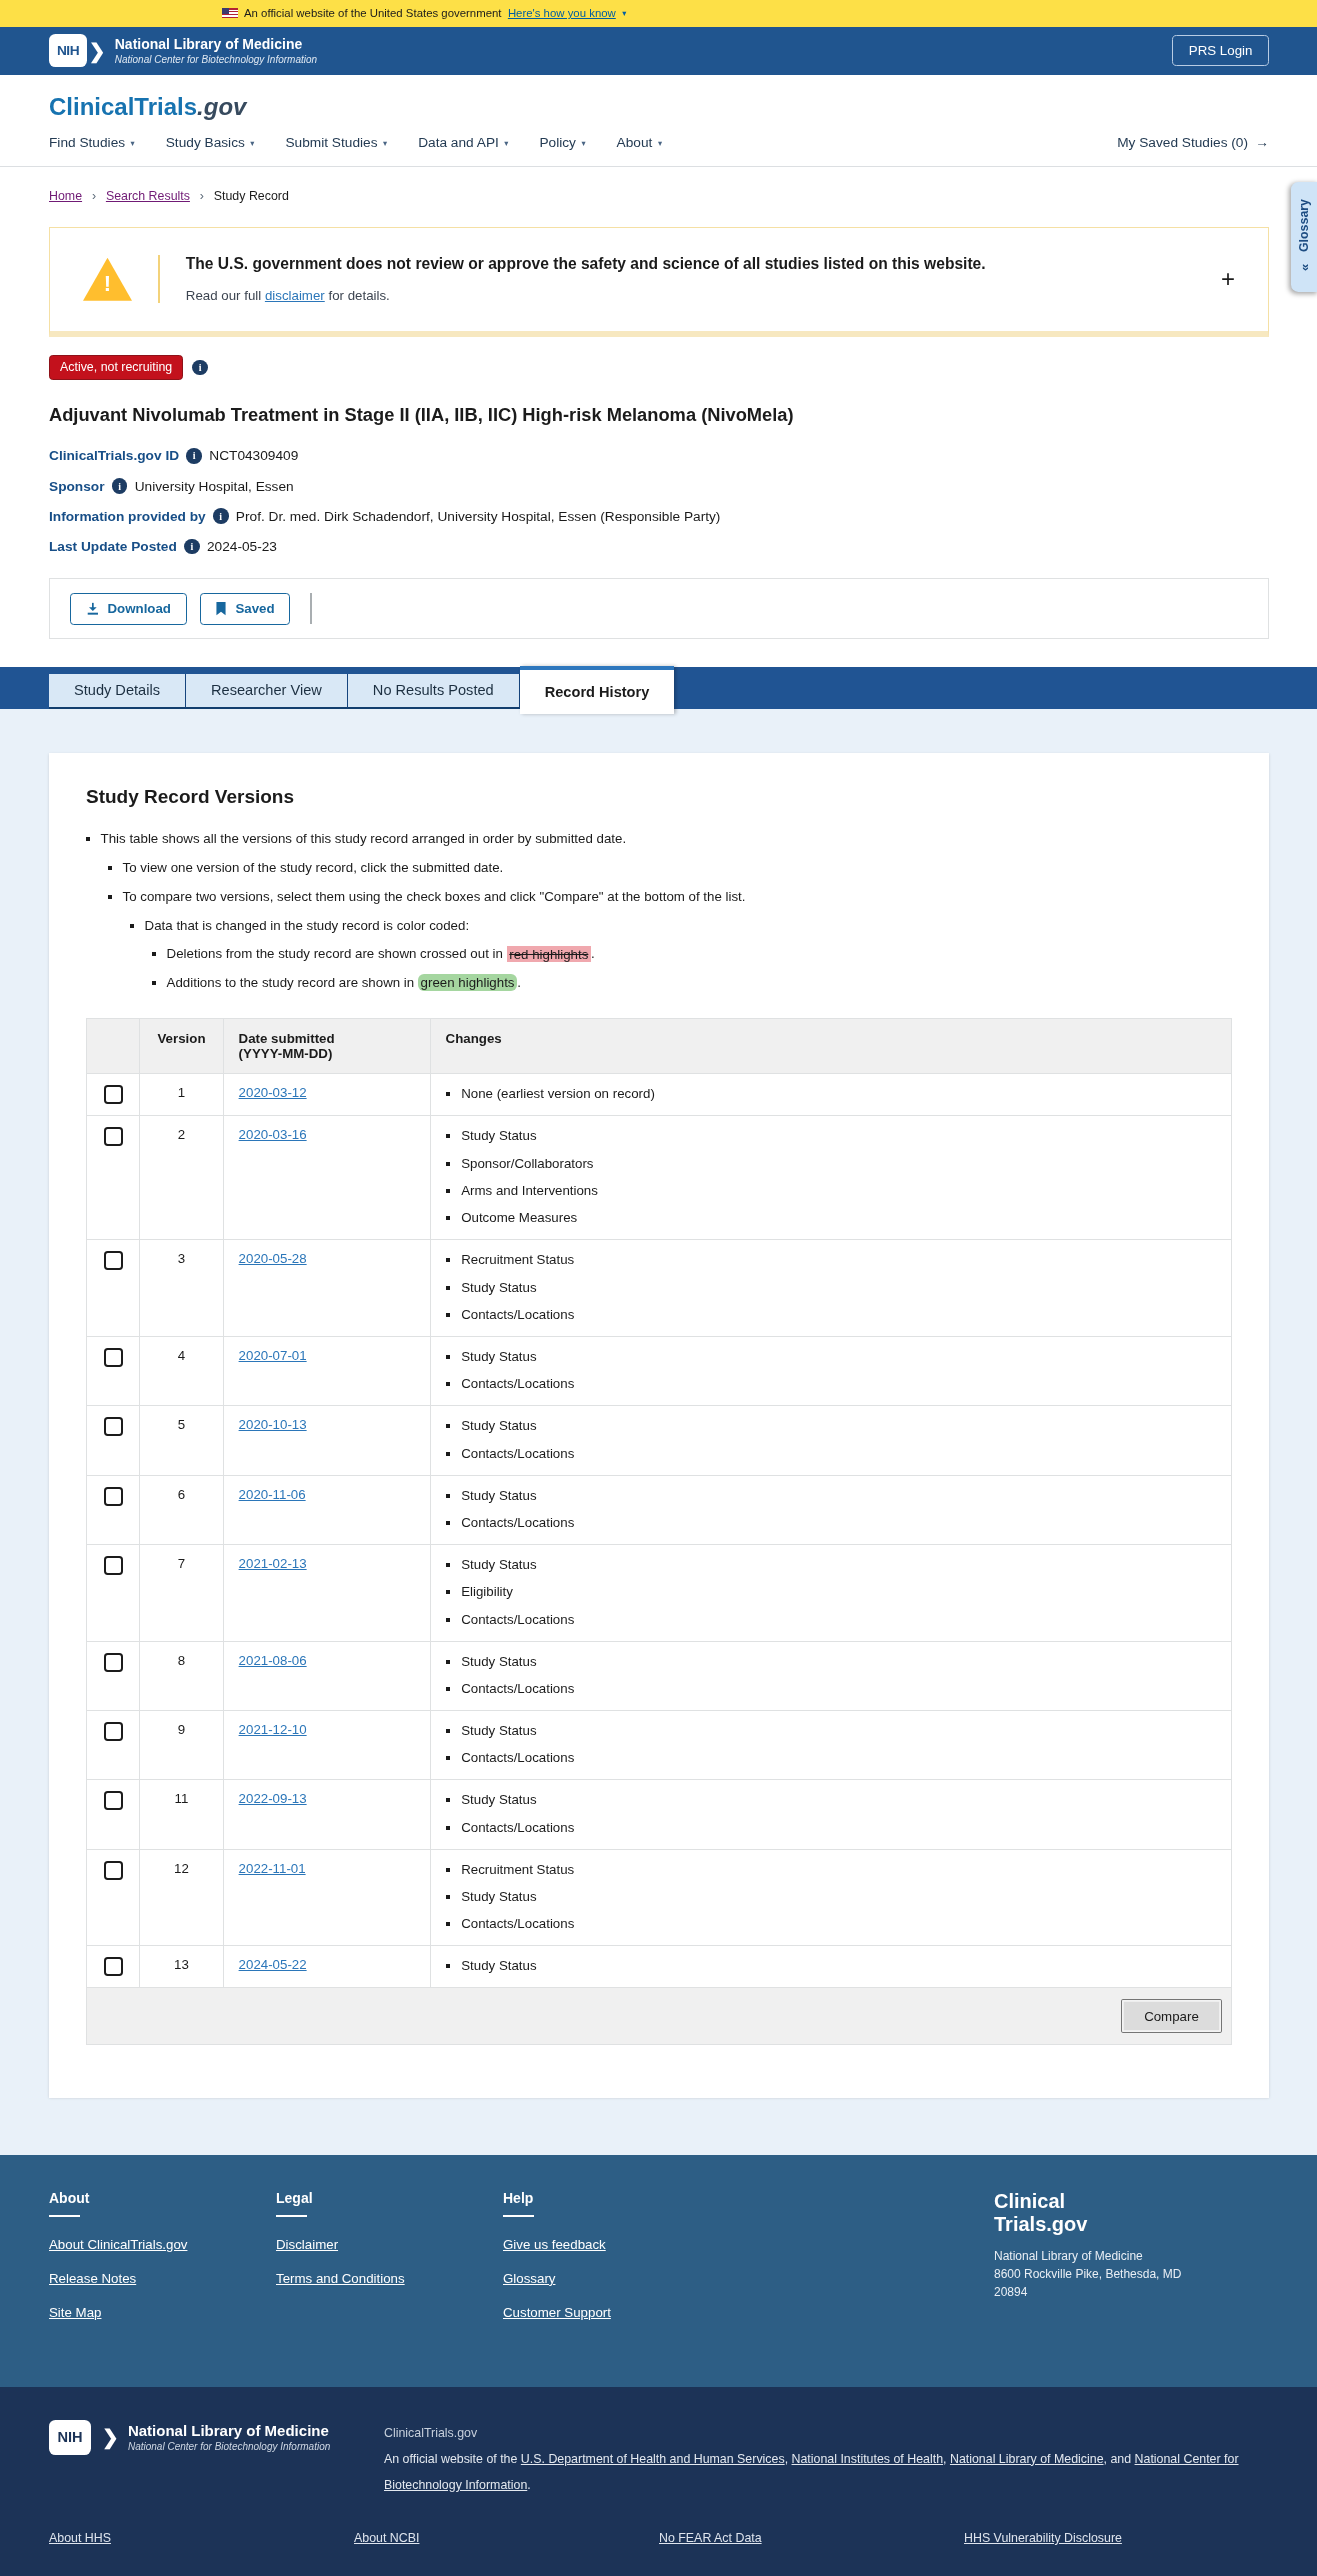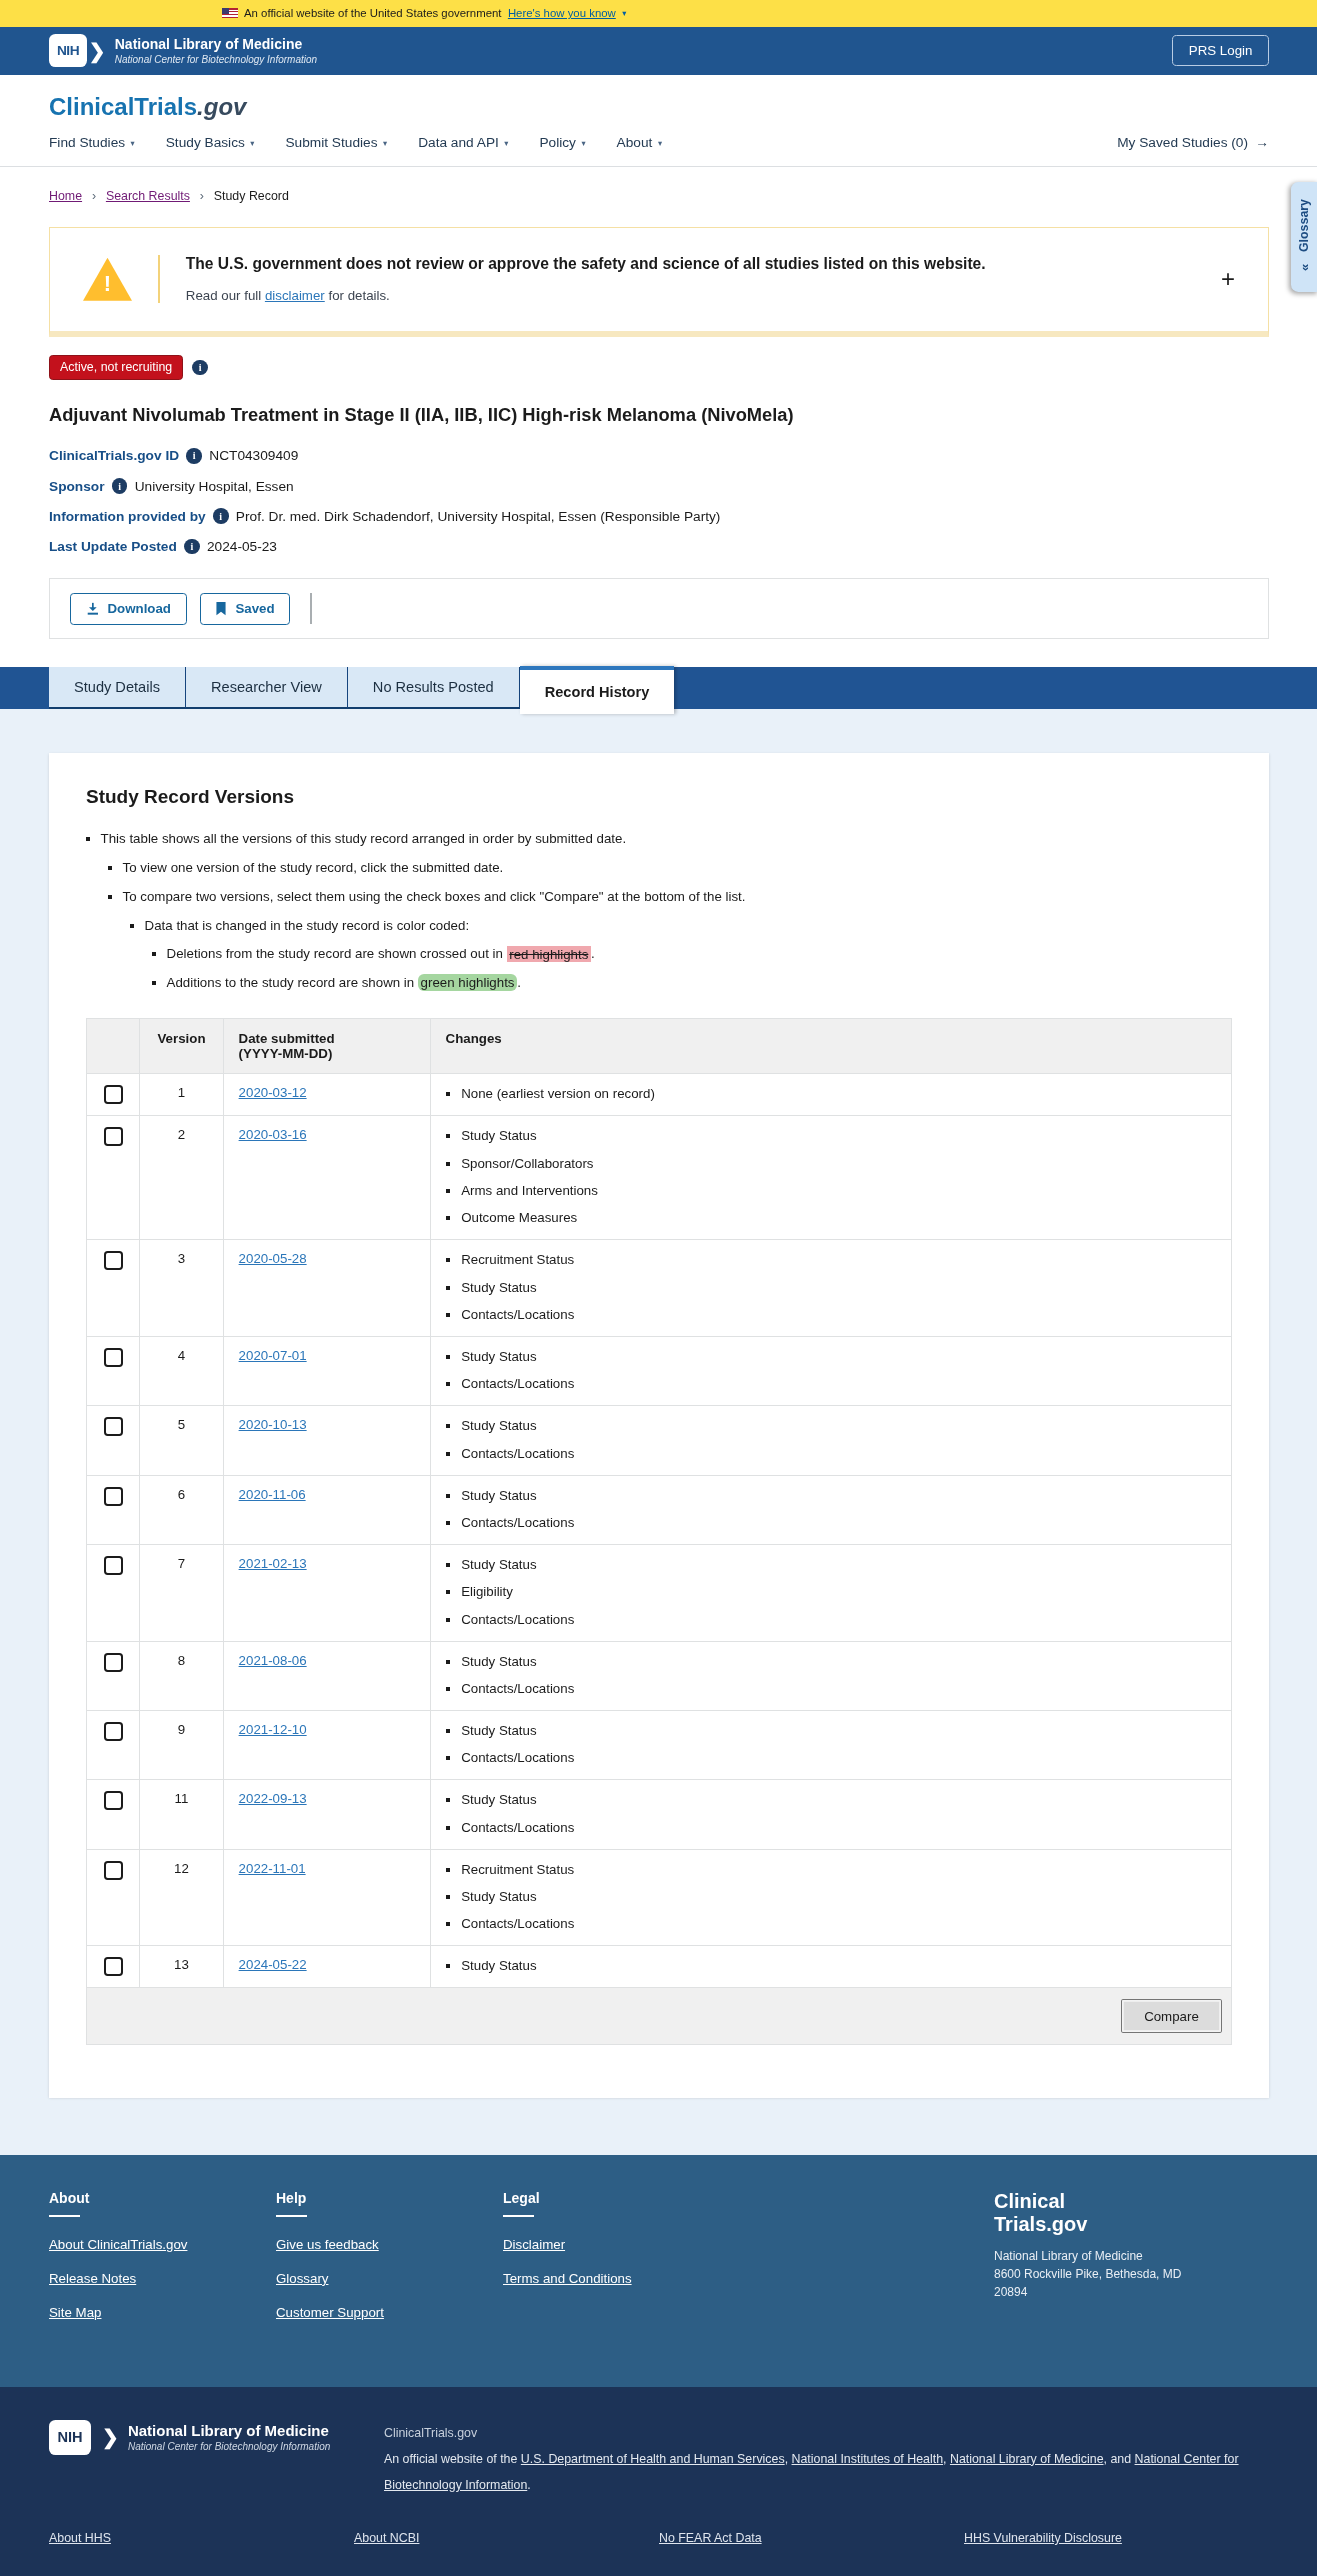--- a/index.html
+++ b/index.html
@@ -64,21 +64,21 @@
   .field { margin-bottom:14.6px; font-size:13.7px; display:flex; align-items:center; gap:7.3px; flex-wrap:wrap; }
   .field-label { color:#174e87; font-weight:bold; }
 
   
   .action-bar { margin-top:24px; border:0.9px solid #dfe1e2; padding:13.7px 20px; display:flex; align-items:center; gap:13px; }
   .action-btn { display:inline-flex; align-items:center; gap:8.2px; border:1.8px solid #17679e; color:#17679e; font-weight:bold; font-size:13.3px; padding:7.3px 14.6px; border-radius:3.7px; background:#fff; font-family:inherit; cursor:pointer; }
   .action-divider { width:1.8px; height:31px; background:#a9aeb1; margin-left:7.3px; }
 
   
   .tab-strip { margin-top:27.5px; background:#205493; height:42px; display:flex; align-items:flex-end; padding-left:49px; }
-  .tab { height:42px; display:flex; align-items:center; padding:0 25px; background:#d9e8f6; color:#1c2f41; font-size:14.6px; border-right:1.8px solid #16457e; border-bottom:2.7px solid #123e6e; cursor:pointer; }
+  .tab { height:35px; display:flex; align-items:center; padding:0 25px; background:#d9e8f6; color:#1c2f41; font-size:14.6px; border-right:1.8px solid #16457e; border-bottom:2.7px solid #123e6e; cursor:pointer; }
   .tab.active { background:#fff; font-weight:bold; color:#1b1b1b; height:48px; margin-bottom:-5.5px; border-top:4.6px solid #2e77bd; border-bottom:none; border-right:none; box-shadow:1.8px 0 3.7px rgba(0,0,0,.25); }
 
   
   .content-section { background:#e9f1f9; padding:44px 49px 57px; }
   .card { background:#fff; padding:33px 37px 53px; box-shadow:0 0.9px 2.7px rgba(0,0,0,.15); }
   .card h2 { font-size:19px; font-weight:bold; color:#1b1b1b; }
   .notes { margin-top:22px; font-size:13.3px; }
   .notes ul { list-style:square; padding-left:14.6px; }
   .notes ul ul { padding-left:22px; margin-top:11px; }
   .notes li { margin-bottom:11px; line-height:1.35; }
@@ -485,31 +485,31 @@
   <div class="footer-mid">
     <div style="display:flex">
         <div class="fcol">
           <h3>About</h3>
           <div class="bar"></div>
           <a>About ClinicalTrials.gov</a>
           <a>Release Notes</a>
           <a>Site Map</a>
         </div>
         <div class="fcol">
+          <h3>Legal</h3>
+          <div class="bar"></div>
+          <a>Disclaimer</a>
+          <a>Terms and Conditions</a>
+        </div>
+        <div class="fcol">
           <h3>Help</h3>
           <div class="bar"></div>
           <a>Give us feedback</a>
           <a>Glossary</a>
           <a>Customer Support</a>
-        </div>
-        <div class="fcol">
-          <h3>Legal</h3>
-          <div class="bar"></div>
-          <a>Disclaimer</a>
-          <a>Terms and Conditions</a>
         </div>
       </div>
     <div class="flogo">
       <div class="flogo-line">Clinical</div>
       <div class="flogo-line">Trials.gov</div>
       <div class="faddr">
         <span style="display:block">National Library of Medicine</span>
         <span style="display:block">8600 Rockville Pike, Bethesda, MD</span>
         <span style="display:block">20894</span>
       </div>

